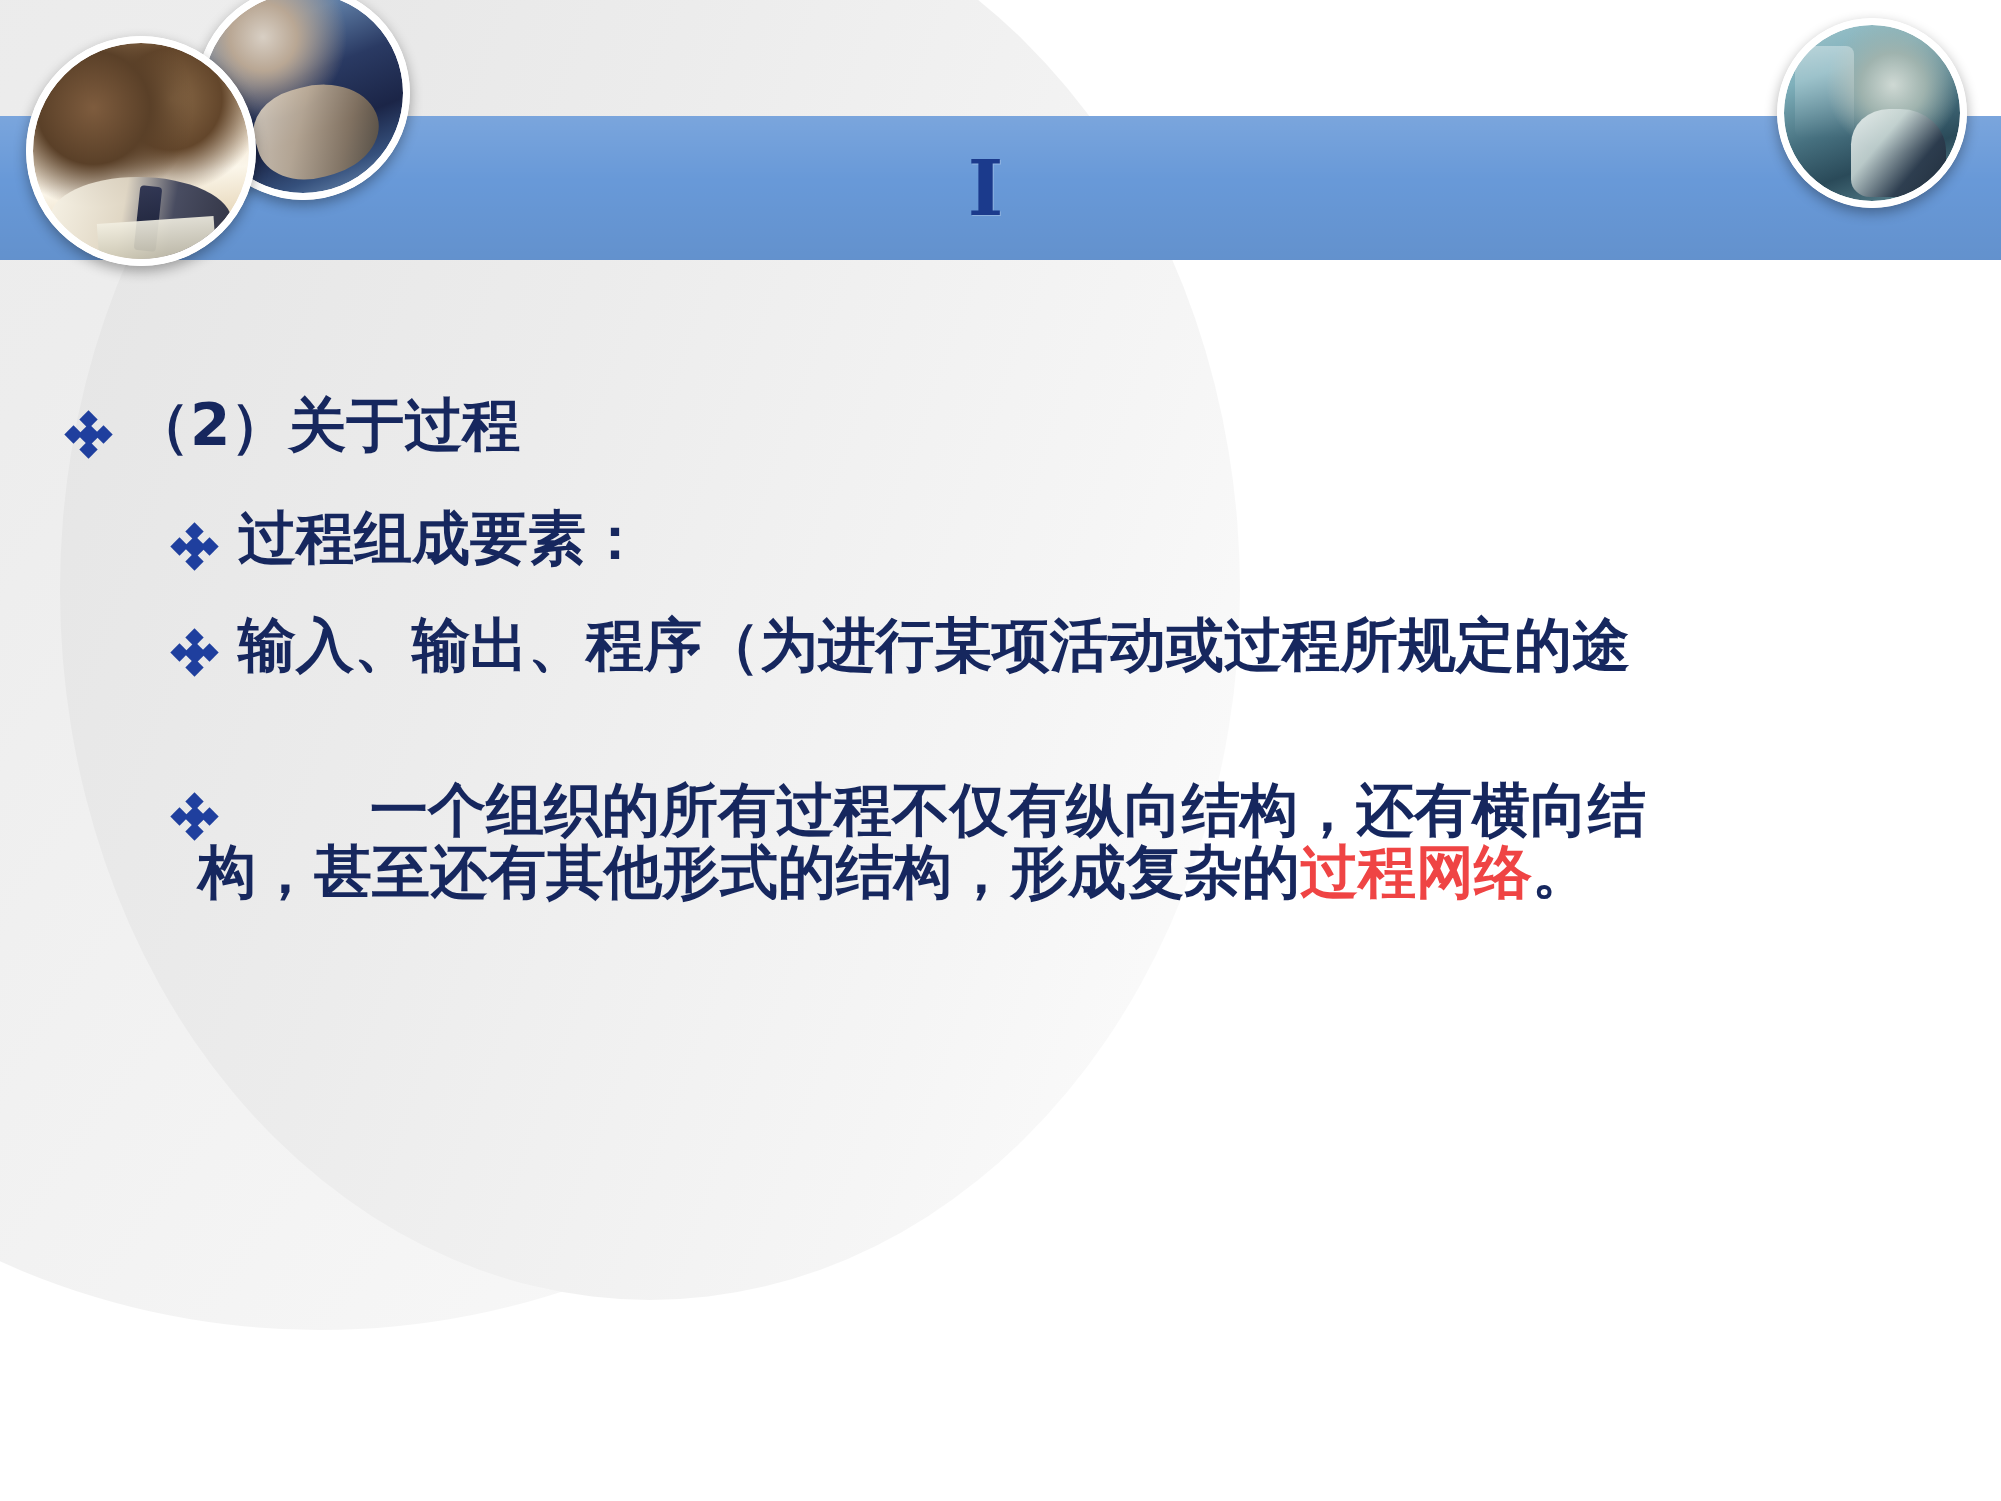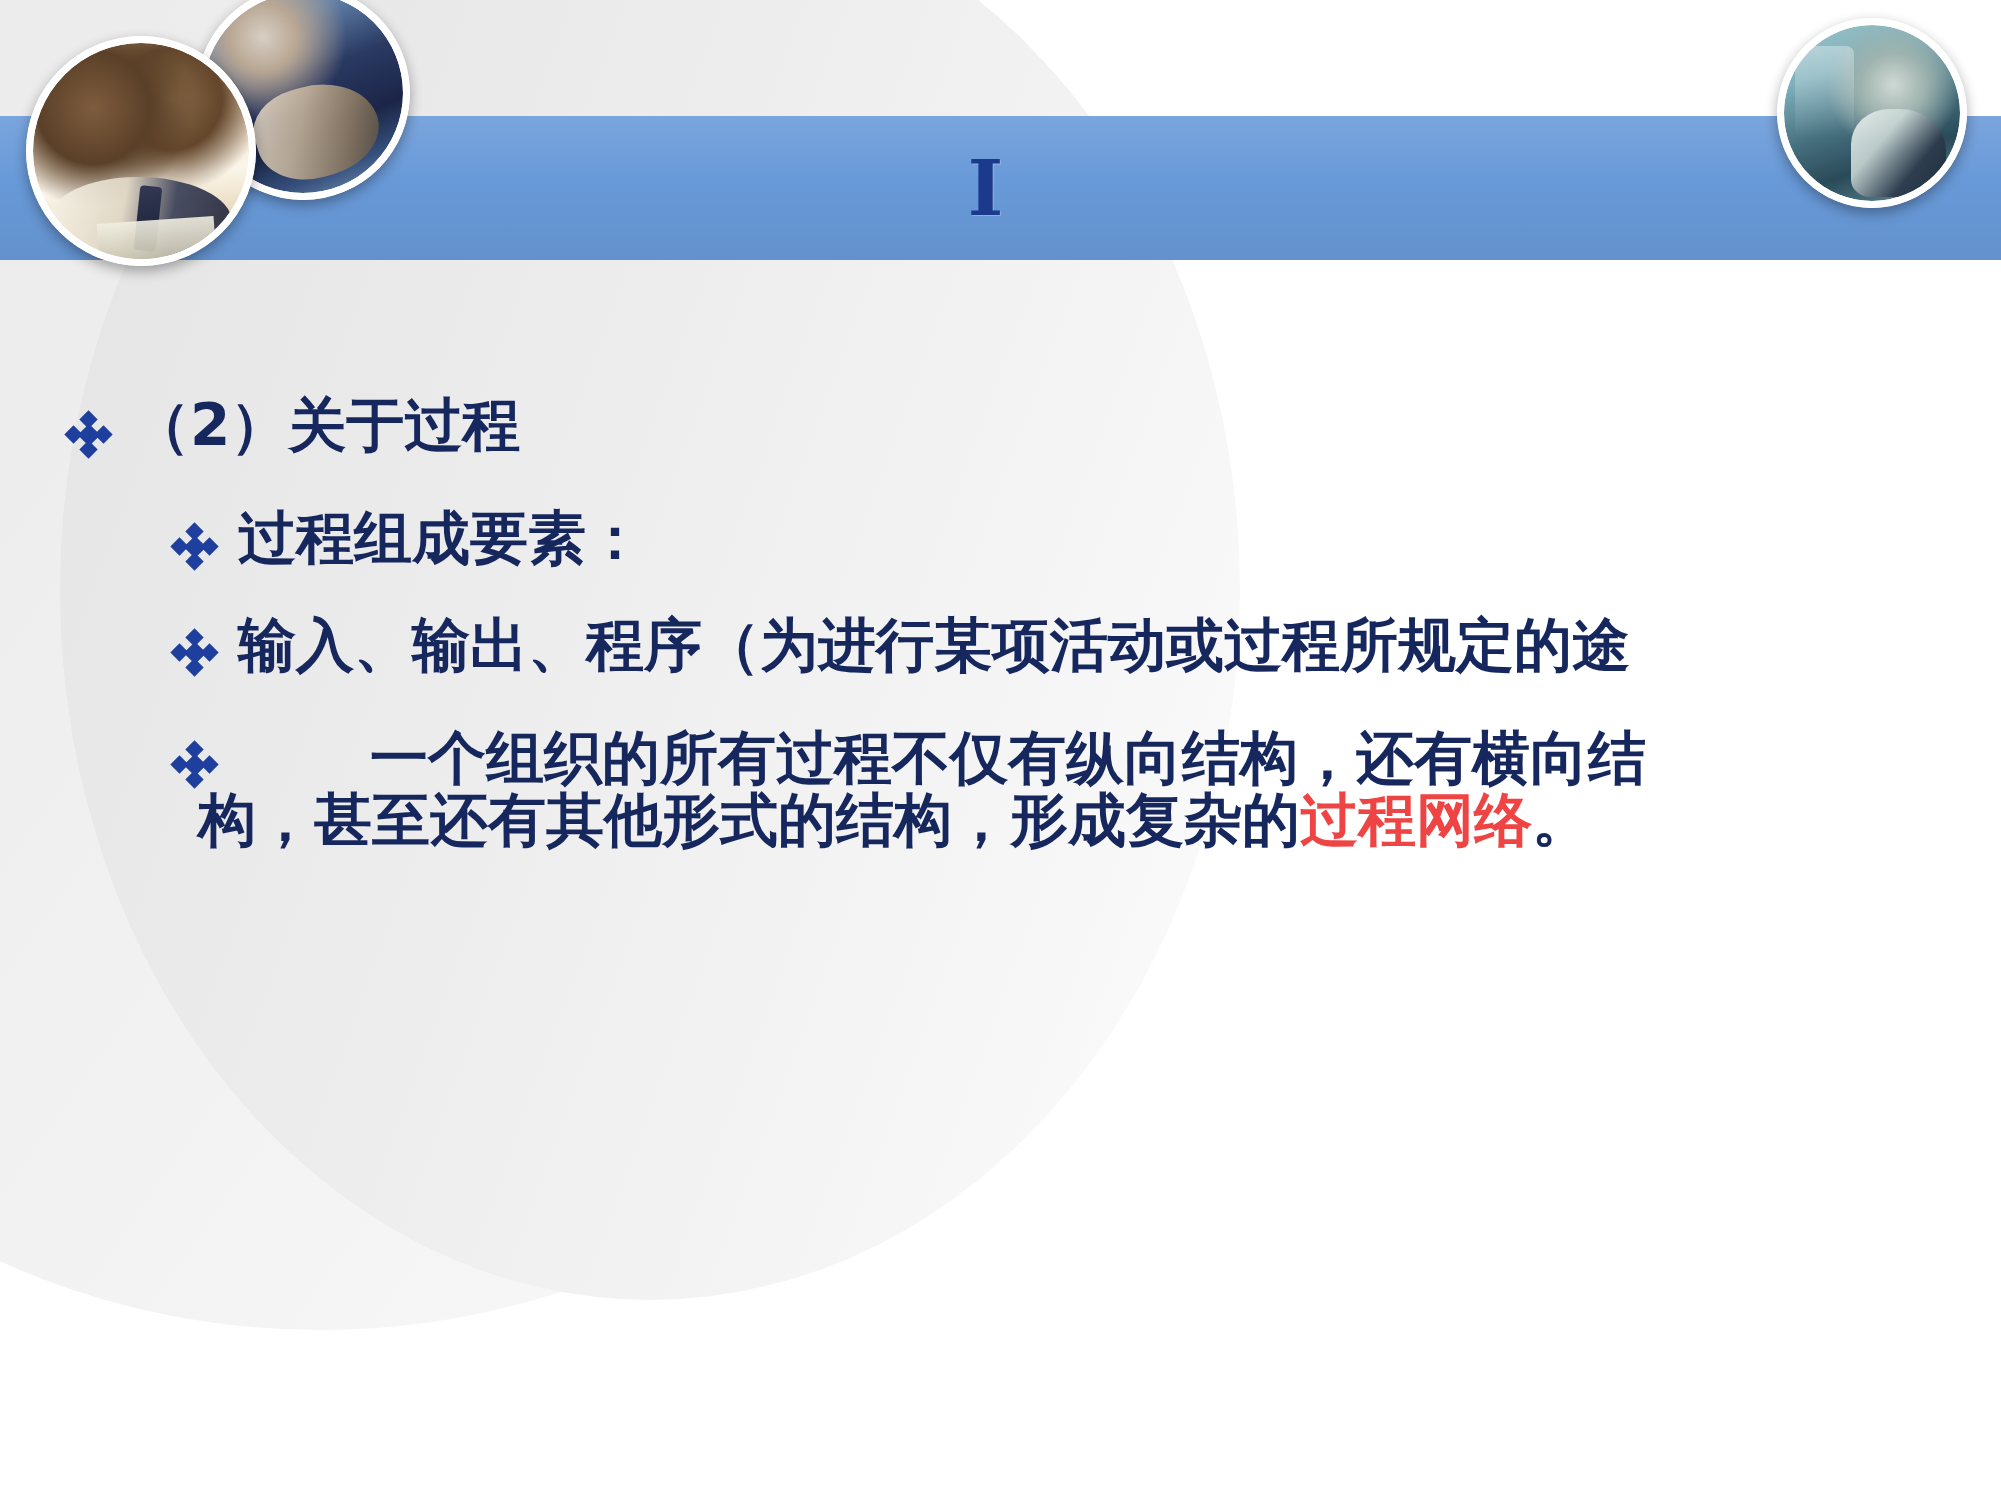--- a/index.html
+++ b/index.html
@@ -152,21 +152,21 @@
 
   #row2{padding-left:172px;margin-top:51px;}
   #row2 .btxt{font-size:58px;}
   #row2 .marker{padding-top:12px;}
 
   #row3{padding-left:172px;margin-top:44px;}
   #row3 .btxt{font-size:58px;line-height:1.08;}
   #row3 .marker{padding-top:12px;}
   #row3 .btxt .l2{display:block;text-indent:0px;}
 
-  #row4{padding-left:172px;margin-top:50px;}
+  #row4{padding-left:172px;margin-top:102px;}
   #row4 .btxt{font-size:58px;line-height:1.08;}
   #row4 .marker{padding-top:12px;}
   #row4 .btxt .l1{display:block;text-indent:132px;}
   #row4 .btxt .l2{display:block;margin-left:-40px;}
 
   .hl{color:#ef4444;}
 
   .diamond-cluster{
     position:relative;display:inline-block;width:46px;height:46px;vertical-align:middle;
   }

